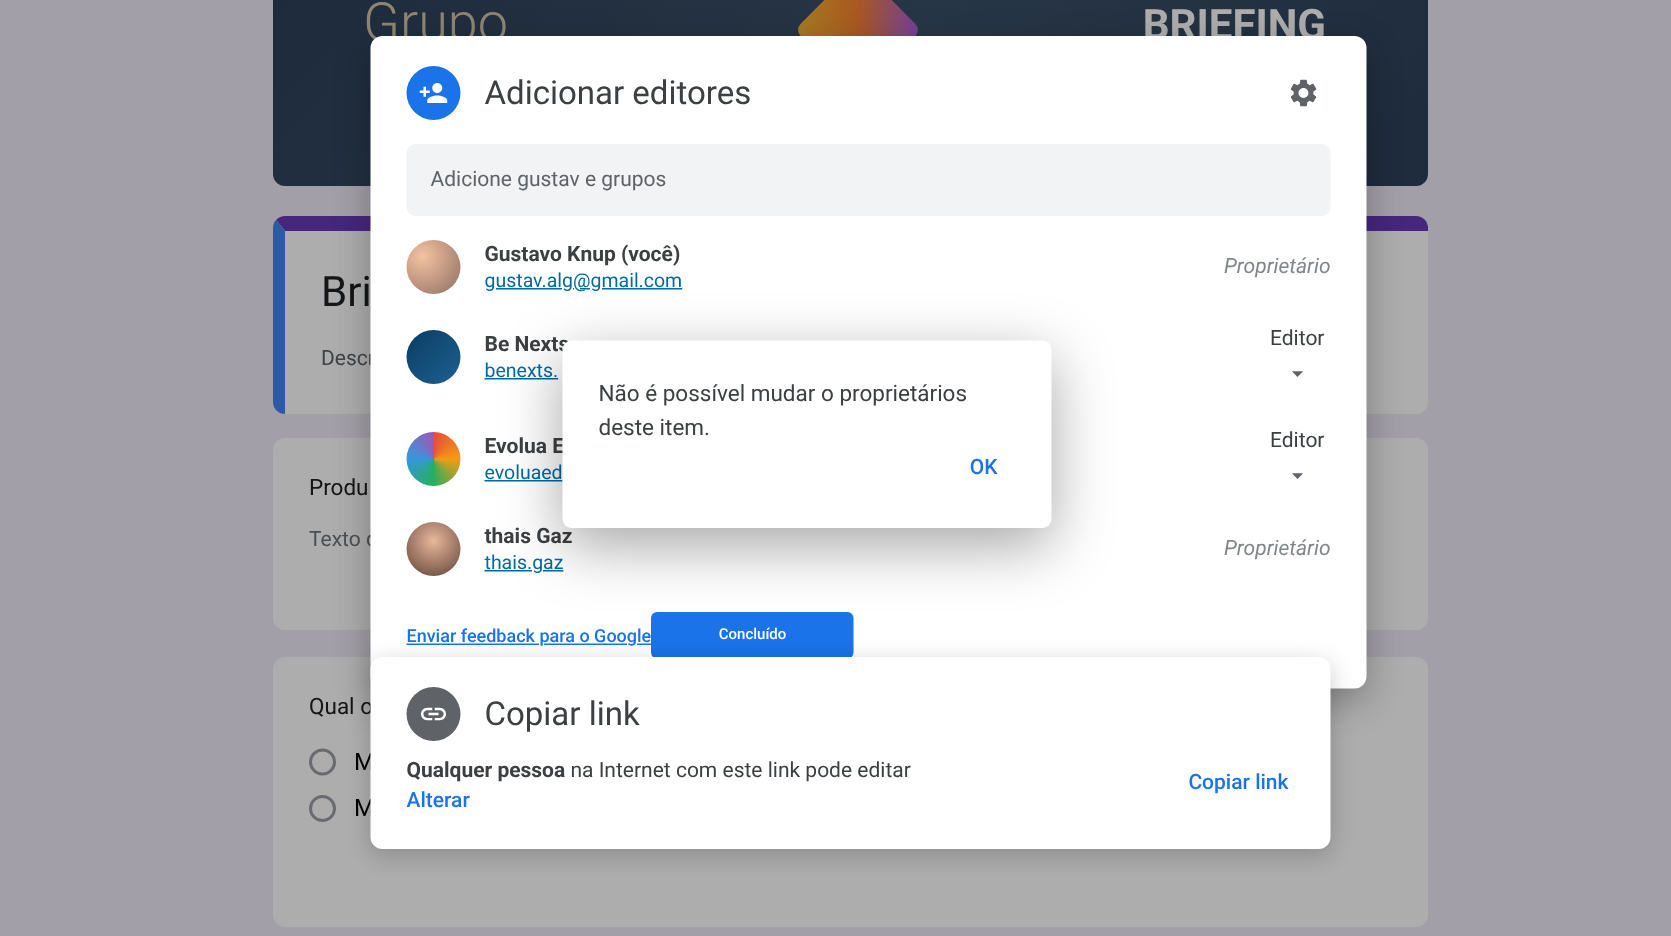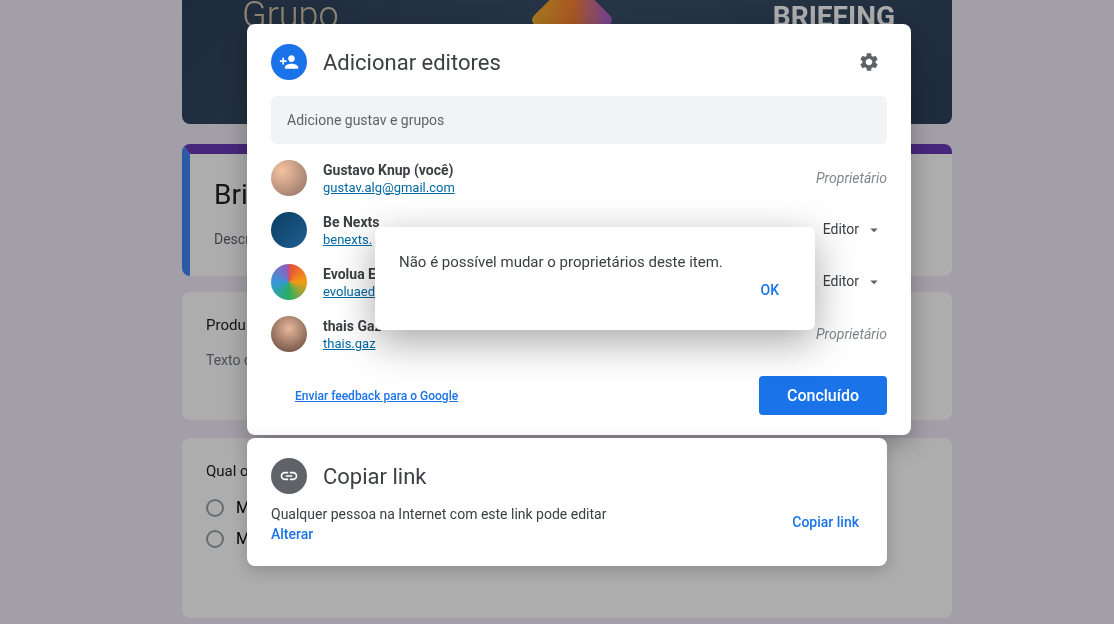--- a/index.html
+++ b/index.html
@@ -20,21 +20,21 @@
       position: absolute;
       top: -6px;
       left: 60px;
       font-size: 36px;
       color: #d4c5a9;
       font-weight: 300;
     }
     .banner-text-right {
       position: absolute;
       top: 0;
-      right: 57px;
+      right: 68px;
       font-size: 28px;
       color: #fff;
       font-weight: 700;
     }
     .banner-shape {
       position: absolute;
       top: -10px;
       left: 360px;
       width: 60px;
       height: 60px;
@@ -113,65 +113,63 @@
     .user-row { display: flex; align-items: center; padding: 8px 24px; }
     .avatar { width: 36px; height: 36px; border-radius: 50%; margin-right: 16px; flex-shrink: 0; background-size: cover; background-position: center; }
     .av-1 { background: radial-gradient(circle at 30% 30%, #f4c2a1, #8d6e63); }
     .av-2 { background: linear-gradient(135deg, #0a3d62, #1e6091); display:flex;align-items:center;justify-content:center;color:#fff;font-size:9px; }
     .av-3 { background: conic-gradient(#e74c3c, #f39c12, #27ae60, #3498db, #9b59b6); }
     .av-4 { background: radial-gradient(circle at 50% 35%, #e8b89b, #5d4037); }
     .user-info { flex: 1; min-width: 0; }
     .user-name { font-size: 14px; color: #3c4043; font-weight: 700; }
     .user-email { font-size: 13px; color: #0369a1; margin-top: 2px; text-decoration: underline; }
     .role-owner { font-size: 14px; color: #80868b; font-style: italic; }
-    .role-select { display: flex; gap: 6px; font-size: 14px; color: #3c4043; cursor: pointer; padding: 6px 4px; }
+    .role-select { display: flex; align-items: center; gap: 6px; font-size: 14px; color: #3c4043; cursor: pointer; padding: 6px 4px; flex-direction: column; }
     .role-select svg { width: 18px; height: 18px; fill: #5f6368; }
     
     .dialog-footer {
       display: flex;
       align-items: center;
-      justify-content: space-between;
       padding: 16px 24px 20px;
-      margin-left: 24px;
     }
     .feedback-link { font-size: 12px; color: #1a73e8; text-decoration: underline; cursor: pointer; font-weight: 500; }
     .done-btn {
       background: #1a73e8;
       color: #fff;
       border: none;
-      padding: 10px 28px;
+      padding: 10px 45px;
       border-radius: 4px;
-      font-size: 16px;
+      font-size: 10px;
       font-weight: 500;
       cursor: pointer;
     }
     
     .link-panel {
       position: absolute;
       top: 438px;
       left: 247px;
       width: 640px;
       background: #fff;
       border-radius: 8px;
       box-shadow: 0 4px 16px rgba(0,0,0,0.2);
       padding: 20px 24px 24px;
     }
     .link-header { display: flex; align-items: center; margin-bottom: 12px; }
     .link-title { font-size: 22px; color: #3c4043; }
     .link-body { display: flex; align-items: flex-start; justify-content: space-between; }
     .link-desc { font-size: 14px; color: #3c4043; }
-    .link-desc b { font-weight: 400; }
+    .link-desc b { font-weight: 700; }
     .alterar { font-size: 14px; color: #1a73e8; margin-top: 4px; cursor: pointer; font-weight: 500; }
     .copiar-btn { color: #1a73e8; font-weight: 500; font-size: 14px; cursor: pointer; padding: 8px 4px; }
     
     .alert-dialog {
       position: absolute;
       top: 227px;
       left: 375px;
-      width: 440px;
+      width: 326px;
       background: #fff;
       border-radius: 6px;
       box-shadow: 0 12px 40px rgba(0,0,0,0.35);
       padding: 24px;
       z-index: 100;
     }
     .alert-text { font-size: 15px; color: #3c4043; line-height: 1.5; }
     .alert-actions { display: flex; justify-content: flex-end; }
     .ok-btn { color: #1a73e8; font-weight: 500; font-size: 14px; cursor: pointer; padding: 8px 12px; border-radius: 4px; background: none; border: none; }
   </style>

